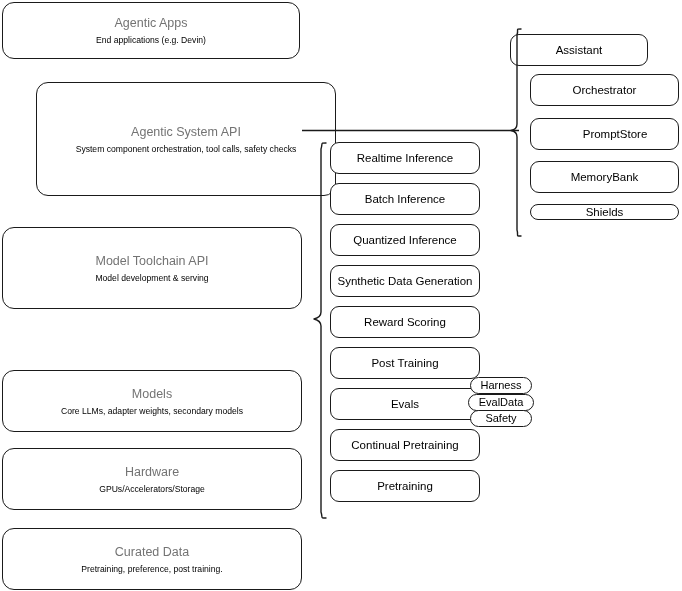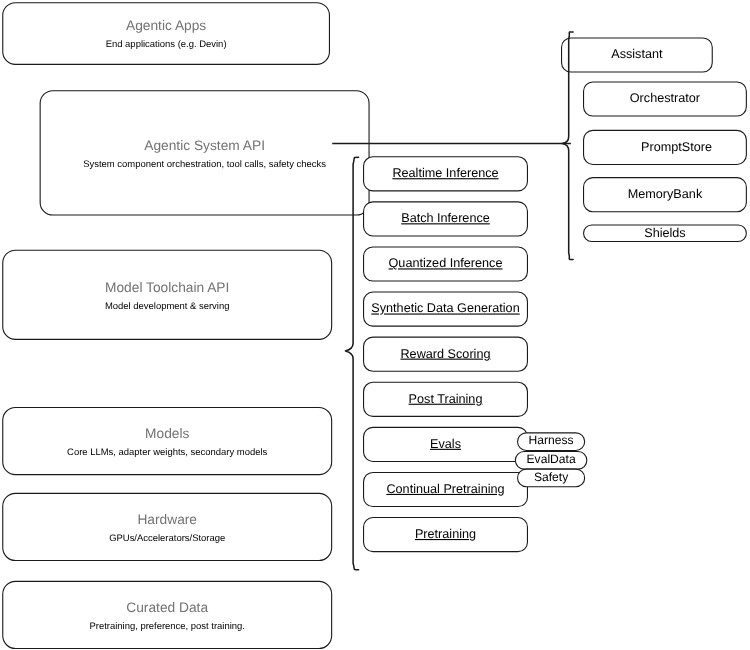--- a/index.html
+++ b/index.html
@@ -47,21 +47,20 @@
     border: 1.3px solid #1a1a1a;
     border-radius: 9px;
     background: #ffffff;
     display: flex;
     align-items: center;
     justify-content: center;
     text-align: left;
     font-size: 11.5px;
     line-height: 14px;
     color: #000;
-    text-decoration: underline;
   }
   .component-box {
     position: absolute;
     box-sizing: border-box;
     border: 1.3px solid #1a1a1a;
     border-radius: 9px;
     background: #ffffff;
     display: flex;
     align-items: center;
     justify-content: center;
@@ -77,21 +76,20 @@
     border-radius: 9px;
     background: #ffffff;
     display: flex;
     align-items: center;
     justify-content: center;
     text-align: center;
     font-size: 11px;
     line-height: 13px;
     color: #000;
     z-index: 5;
-    margin-top: 16px;
   }
   .svg-overlay {
     position: absolute;
     left: 0;
     top: 0;
     width: 682px;
     height: 591px;
     pointer-events: none;
     z-index: 1;
   }

